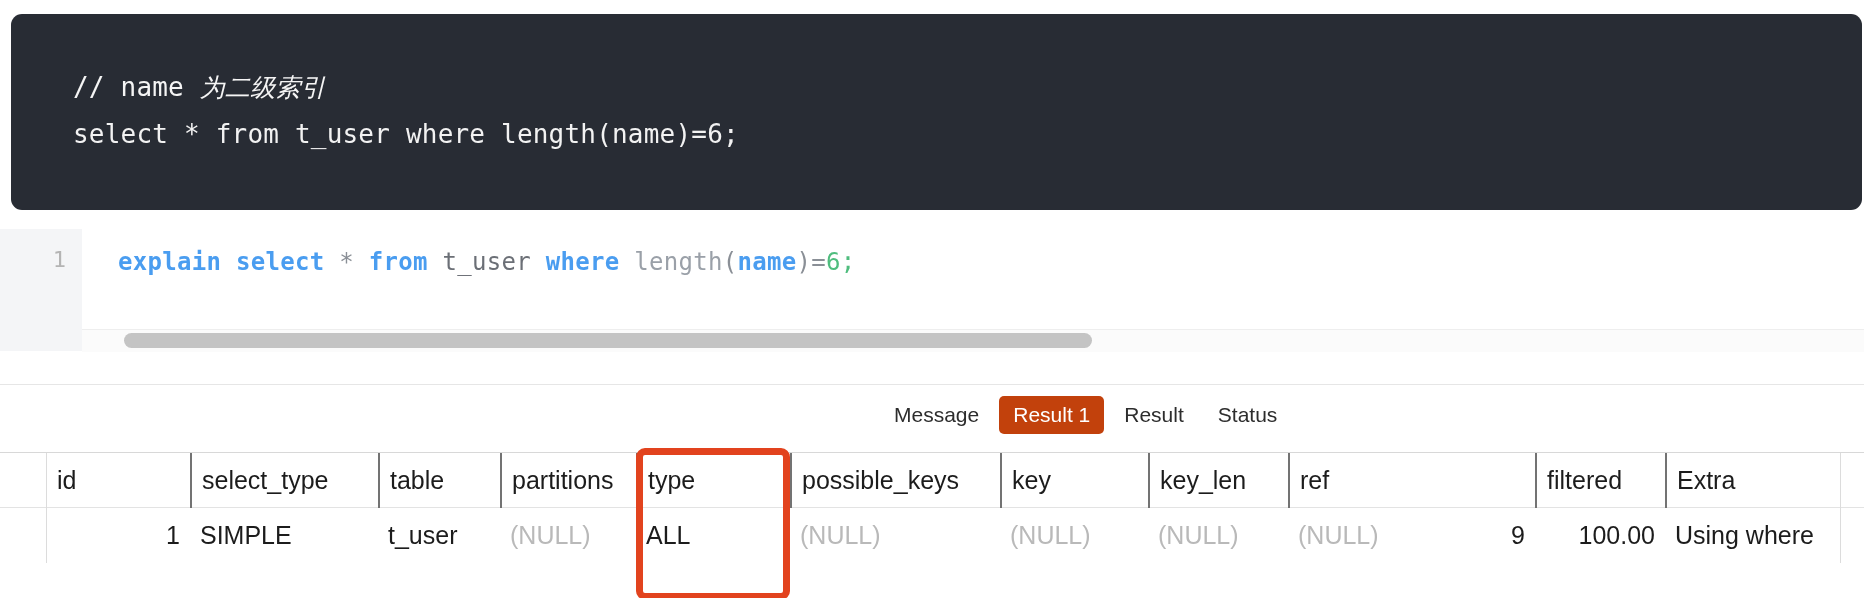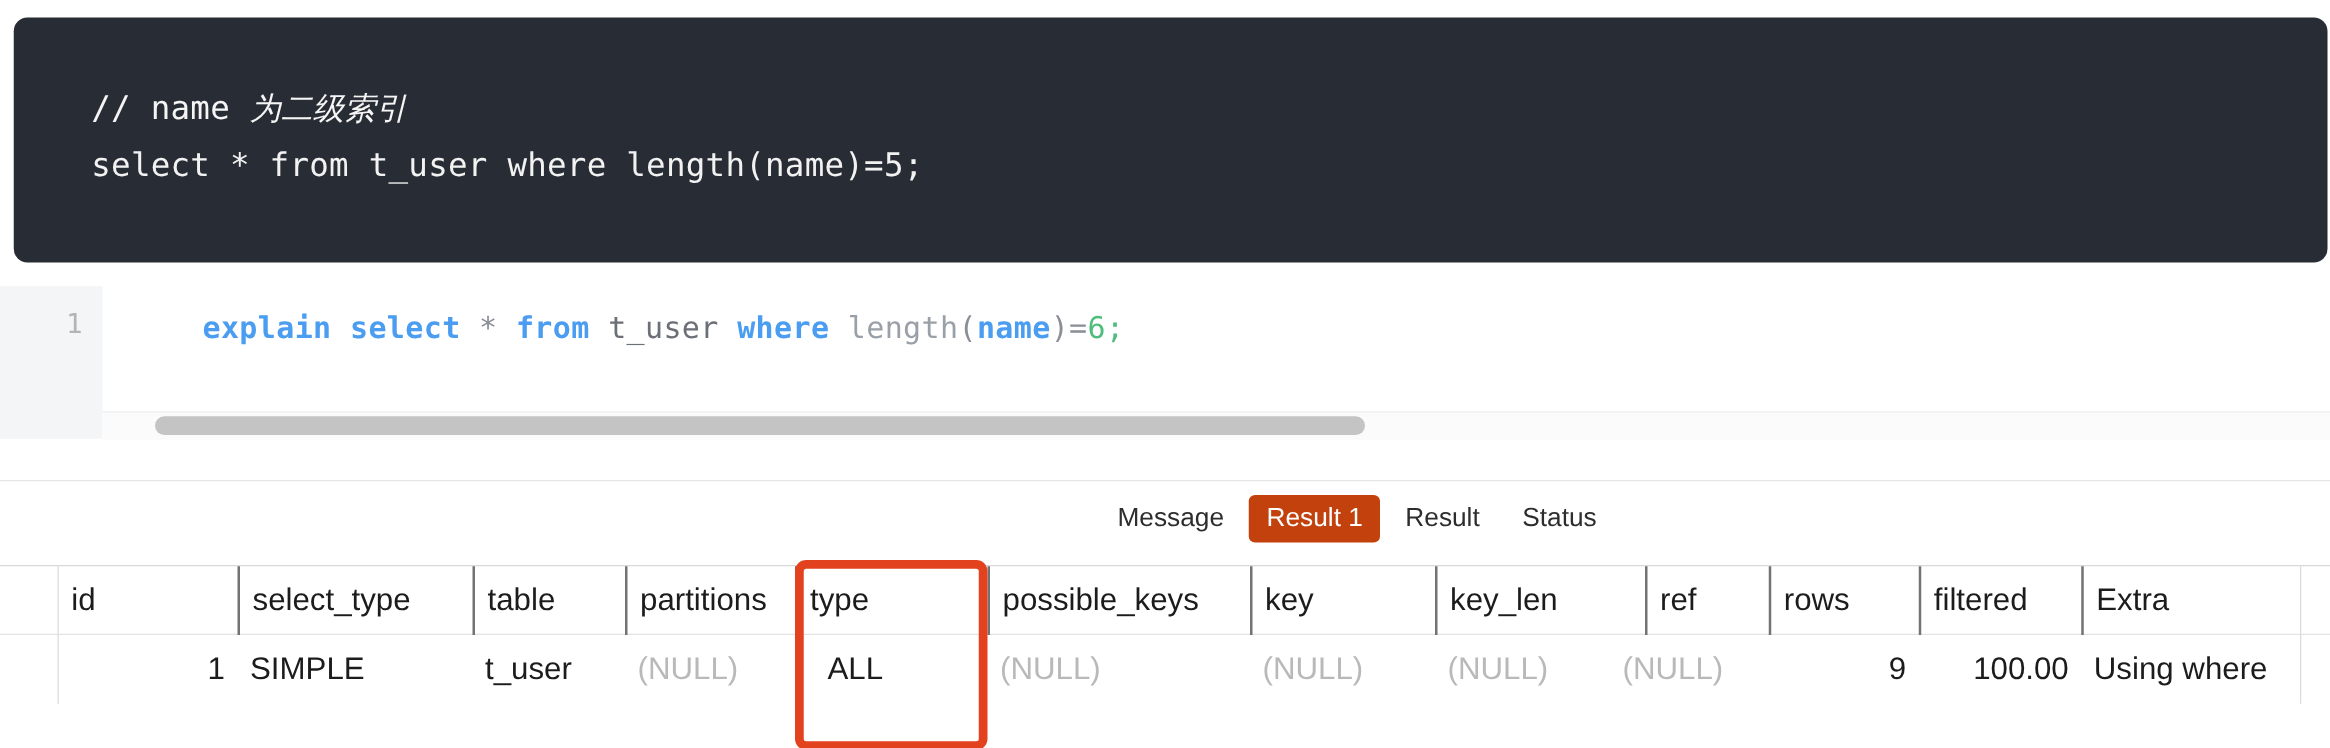--- a/index.html
+++ b/index.html
@@ -76,21 +76,20 @@
   }
   #sql-line {
     position: absolute;
     left: 118px;
     top: 16px;
     font-family: "DejaVu Sans Mono", "Liberation Mono", monospace;
     font-size: 24px;
     line-height: 34px;
     white-space: pre;
     letter-spacing: 0.3px;
-    margin-left: 44px;
   }
   .kw    { color: #4a9df0; font-weight: bold; }
   .ident { color: #6b6f76; }
   .fn    { color: #9aa0a8; }
   .num   { color: #4fbd7e; }
   .punct { color: #8a8f96; }
   .star  { color: #8a8f96; }
 
   #editor-scroll-track {
     position: absolute;
@@ -216,21 +215,21 @@
     border-radius: 9px;
     box-sizing: border-box;
     pointer-events: none;
   }
 </style>
 </head>
 <body>
 
 <div id="code-block">
   <div class="code-line comment"><span>// name </span><span class="cn">为二级索引</span></div>
-  <div class="code-line">select * from t_user where length(name)=5;</div>
+  <div class="code-line">select * from t_user where length(name)=6;</div>
 </div>
 
 <div id="editor">
   <div id="editor-gutter">
     <div id="line-number">1</div>
   </div>
   <div id="sql-line"><span class="kw">explain</span><span class="punct"> </span><span class="kw">select</span><span class="punct"> </span><span class="star">*</span><span class="punct"> </span><span class="kw">from</span><span class="punct"> </span><span class="ident">t_user</span><span class="punct"> </span><span class="kw">where</span><span class="punct"> </span><span class="fn">length</span><span class="punct">(</span><span class="kw">name</span><span class="punct">)=</span><span class="num">6</span><span class="num">;</span></div>
   <div id="editor-scroll-track"></div>
   <div id="editor-scroll-thumb"></div>
 </div>
@@ -249,33 +248,32 @@
     <div id="gutter-col-head"></div>
     <div id="table-right-edge-head"></div>
   <div class="cell first" style="left: 47px; width: 143px;">id</div>
       <div class="cell" style="left: 190px; width: 188px;">select_type</div>
       <div class="cell" style="left: 378px; width: 122px;">table</div>
       <div class="cell" style="left: 500px; width: 136px;">partitions</div>
       <div class="cell" style="left: 636px; width: 154px;">type</div>
       <div class="cell" style="left: 790px; width: 210px;">possible_keys</div>
       <div class="cell" style="left: 1000px; width: 148px;">key</div>
       <div class="cell" style="left: 1148px; width: 140px;">key_len</div>
-      <div class="cell" style="left: 1288px; width: 127px; margin-left: 28px;">ref</div>
-      <div class="cell" style="left: 1415px; width: 120px;">rows</div>
+      <div class="cell" style="left: 1288px; width: 127px;">ref</div>
       <div class="cell" style="left: 1535px; width: 130px;">filtered</div>
       <div class="cell" style="left: 1665px; width: 175px;">Extra</div>
     </div>
   <div class="trow" id="body-row-0">
     <div id="gutter-col-body"></div>
     <div id="table-right-edge-body"></div>
   <div class="cell first num-cell" style="left: 47px; width: 143px;">1</div>
       <div class="cell" style="left: 190px; width: 188px;">SIMPLE</div>
       <div class="cell" style="left: 378px; width: 122px;">t_user</div>
       <div class="cell null-cell" style="left: 500px; width: 136px;">(NULL)</div>
-      <div class="cell" style="left: 652px; width: 143px;">ALL</div>
+      <div class="cell" style="left: 636px; width: 143px;">ALL</div>
       <div class="cell null-cell" style="left: 790px; width: 210px;">(NULL)</div>
       <div class="cell null-cell" style="left: 1000px; width: 148px;">(NULL)</div>
       <div class="cell null-cell" style="left: 1148px; width: 140px;">(NULL)</div>
       <div class="cell null-cell" style="left: 1288px; width: 127px;">(NULL)</div>
       <div class="cell num-cell" style="left: 1415px; width: 120px;">9</div>
       <div class="cell num-cell" style="left: 1535px; width: 130px;">100.00</div>
       <div class="cell" style="left: 1665px; width: 175px;">Using where</div>
     </div>
 </div>
 

